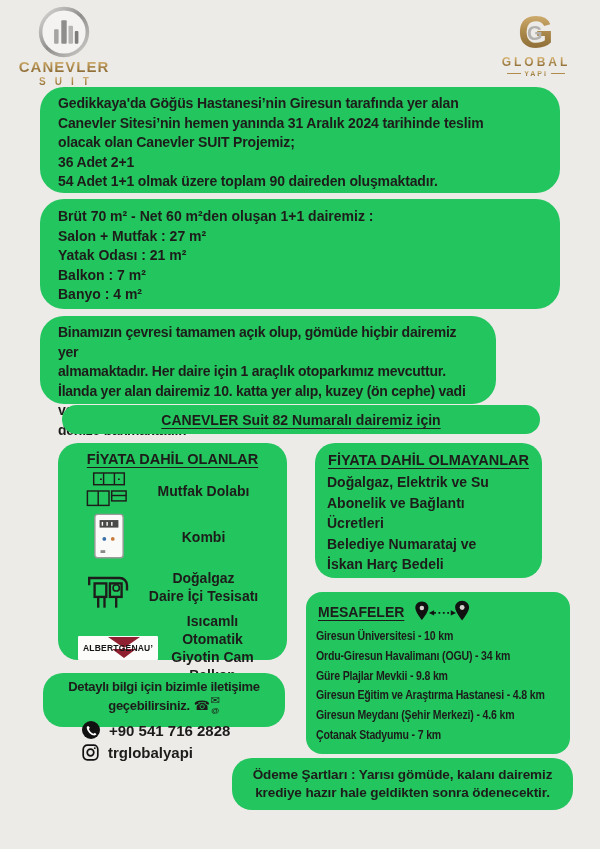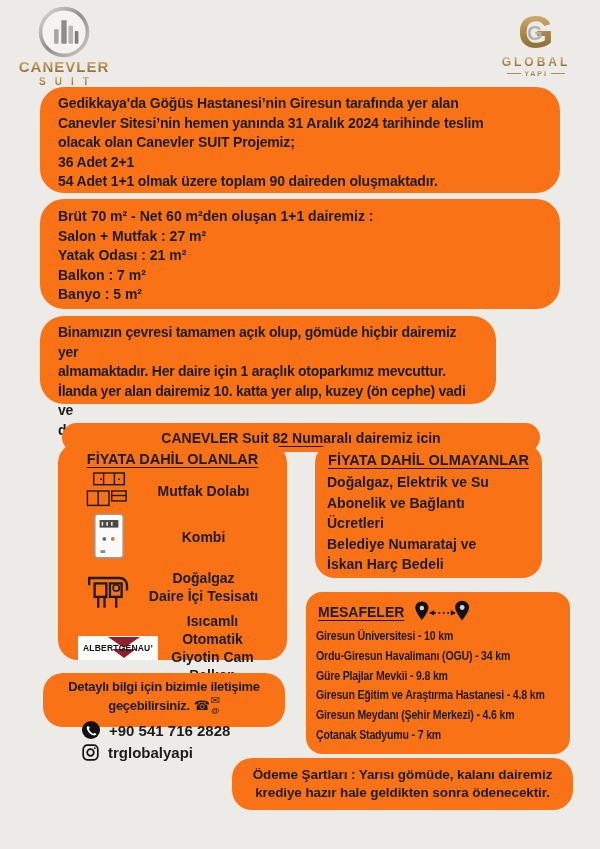--- a/index.html
+++ b/index.html
@@ -4,21 +4,21 @@
 <style>
   html,body{margin:0;padding:0;}
   body{
     width:600px;height:849px;position:relative;overflow:hidden;
     background:#edebe8;
     font-family:"Liberation Sans", sans-serif;
     font-weight:700;color:#1d1c1a;
   }
   .abs{position:absolute;}
   .box{
-    position:absolute;background:#f97316;border-radius:24px;
+    position:absolute;background:#22c55e;border-radius:24px;
     box-sizing:border-box;color:#1d1c1a;
   }
   .pre{white-space:pre-line;}
   
   .canevler-logo{left:12px;top:5px;width:104px;text-align:center;}
   .canevler-logo .emblem{display:block;margin:0 auto;}
   .gold-text{
     color:#a9813d;
     background:linear-gradient(180deg,#e2c183 0%,#b08d4f 45%,#7d5f2b 100%);
     -webkit-background-clip:text;background-clip:text;
@@ -34,21 +34,21 @@
   .global-name{font-size:12px;letter-spacing:3px;line-height:13px;}
   .global-sub{font-size:7px;letter-spacing:2px;line-height:9px;}
   .global-sub .dash{display:inline-block;width:14px;height:0;border-top:1.5px solid #b08d4f;vertical-align:2px;margin:0 3px;}
   
   .box-project{left:40px;top:87px;width:520px;height:106px;padding:7px 18px;
     font-size:14px;line-height:19.5px;letter-spacing:-0.15px;}
   .box-dims{left:40px;top:199px;width:520px;height:110px;padding:8px 18px;
     font-size:14px;line-height:19.5px;}
   .box-env{left:40px;top:316px;width:456px;height:88px;padding:7px 18px;
     font-size:14px;line-height:19.5px;letter-spacing:-0.25px;}
-  .banner-pill{left:62px;top:423px;width:478px;height:29px;border-radius:15px;
+  .banner-pill{left:62px;top:405px;width:478px;height:29px;border-radius:15px;
     display:flex;align-items:center;justify-content:center;font-size:14px;}
   .banner-pill span{text-decoration:underline;text-underline-offset:3px;}
   
   .box-included{left:58px;top:443px;width:229px;height:217px;border-radius:20px;padding:6px 20px;}
   .box-title{margin:2px 0 4px 0;font-size:14.5px;text-align:center;
     text-decoration:underline;text-underline-offset:3px;font-weight:700;}
   .inc-row{display:flex;align-items:center;margin:1px 0;}
   .inc-icon{flex:0 0 62px;display:flex;justify-content:center;align-items:center;}
   .inc-label{flex:1;text-align:center;font-size:14px;line-height:18px;white-space:pre-line;}
   .ag-logo{position:relative;width:80px;height:24px;background:#fcfcfa;
@@ -118,21 +118,21 @@
 olacak olan Canevler SUIT Projemiz;
 36 Adet  2+1
 54 Adet  1+1 olmak üzere toplam 90 daireden oluşmaktadır.</div>
 </section>
 
 <section class="box box-dims">
   <div class="pre">Brüt 70 m²  - Net 60 m²den oluşan 1+1 dairemiz :
 Salon + Mutfak : 27 m²
 Yatak Odası : 21 m²
 Balkon : 7 m²
-Banyo : 5 m²</div>
+Banyo : 4 m²</div>
 </section>
 
 <section class="box box-env">
   <div class="pre">Binamızın çevresi tamamen açık olup, gömüde hiçbir dairemiz yer
 almamaktadır. Her daire için 1 araçlık otoparkımız mevcuttur.
 İlanda yer alan dairemiz 10. katta yer alıp, kuzey (ön cephe) vadi ve
 denize bakmaktadır.</div>
 </section>
 
 <section class="box banner-pill">

